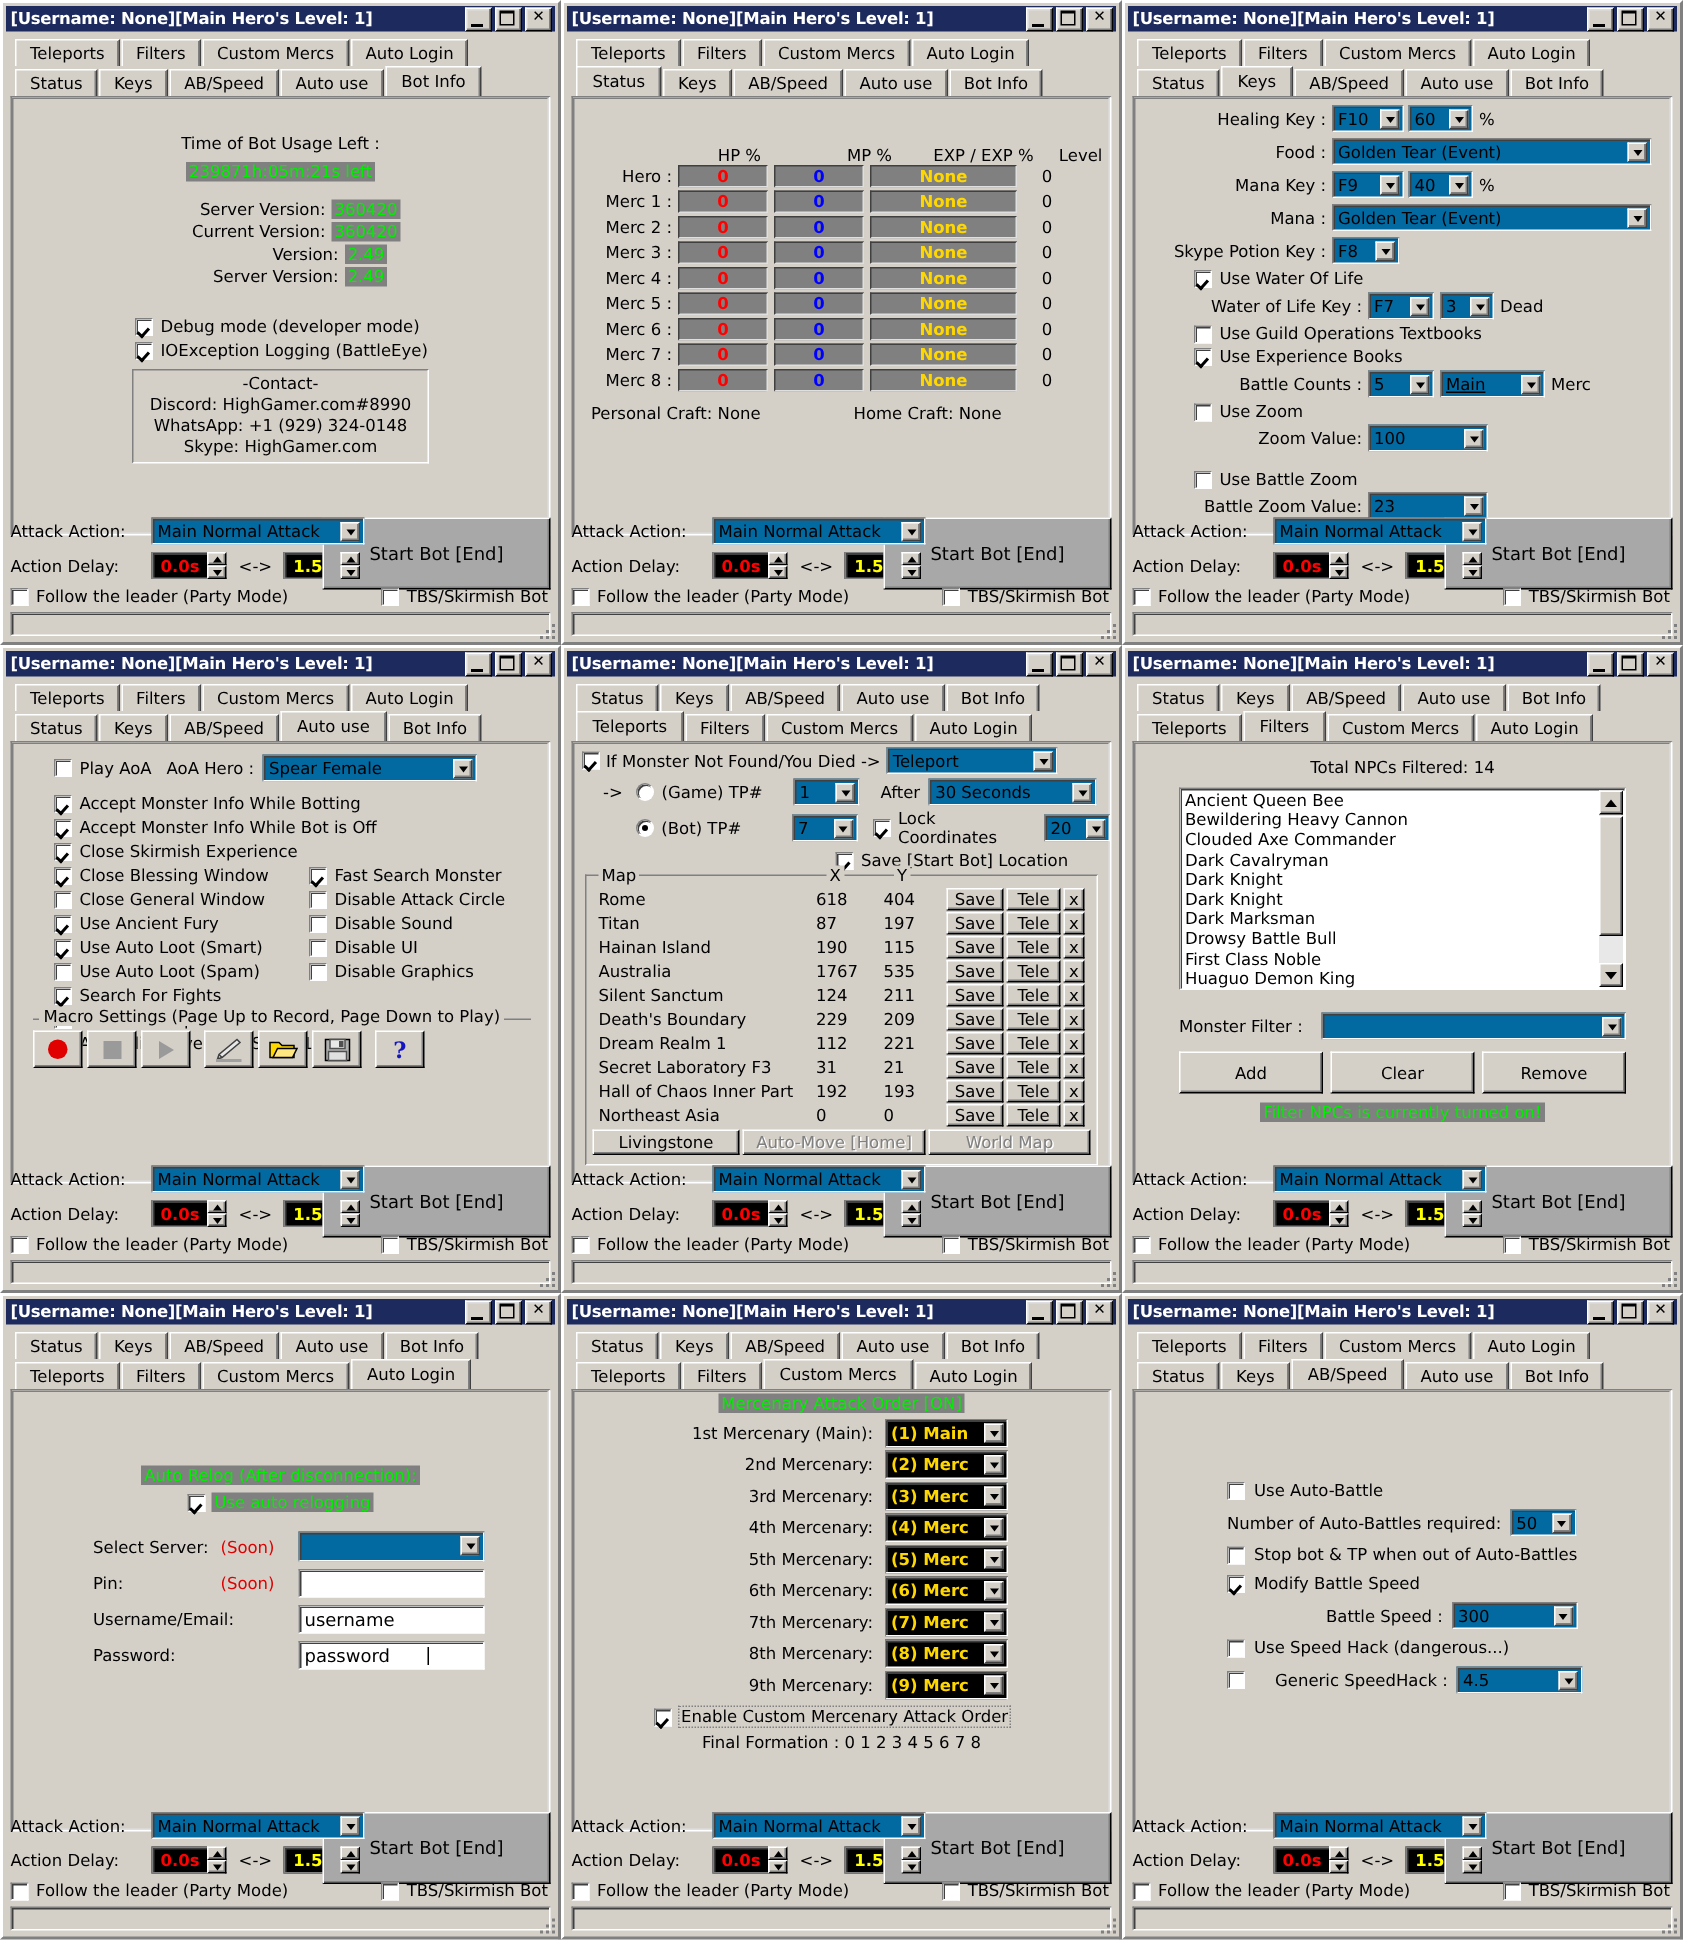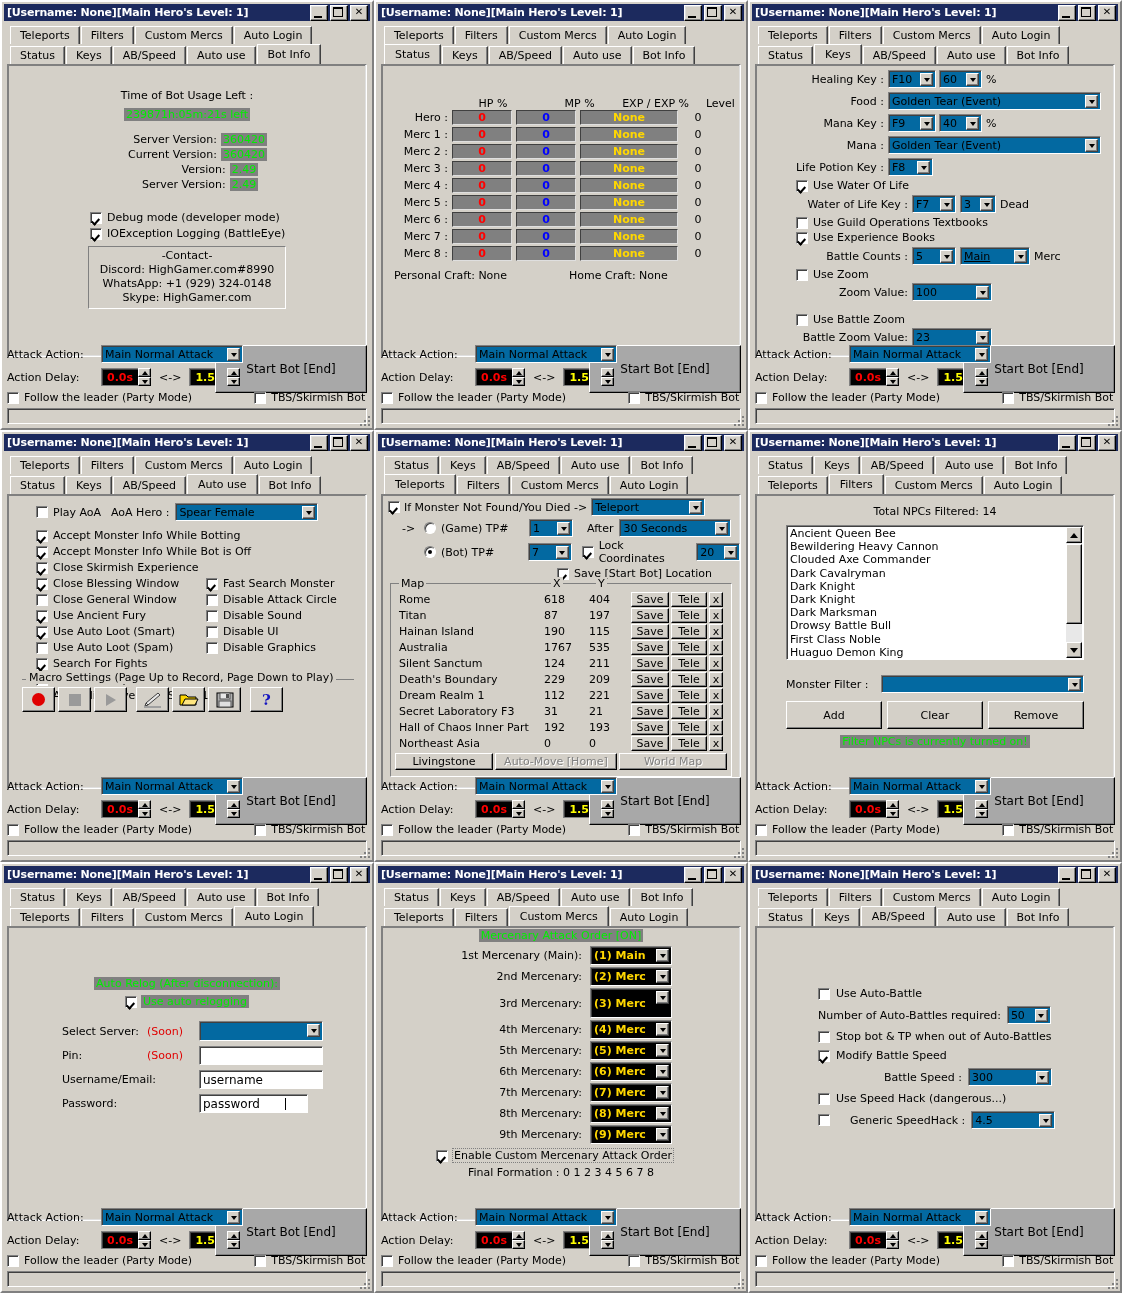--- a/index.html
+++ b/index.html
@@ -413,21 +413,21 @@
 
         <div class="row" style="margin-bottom:4px;">
           <span style="width:128px;text-align:right;">Mana :</span>
           <div class="combo" style="width:213px;margin-left:4px;">
               <span>Golden Tear (Event)</span>
               <span class="arrow"></span>
             </div>
         </div>
 
         <div class="row" style="margin-bottom:3px;">
-          <span style="width:128px;text-align:right;">Life Potion Key :</span>
+          <span style="width:128px;text-align:right;">Skype Potion Key :</span>
           <div class="combo" style="width:45px;margin-left:4px;">
               <span>F8</span>
               <span class="arrow"></span>
             </div>
         </div>
 
         <div class="row" style="padding-left:40px;margin-bottom:3px;">
           <span class="cb on"></span>
           <span style="margin-left:5px;">Use Water Of Life</span>
         </div>
@@ -1110,21 +1110,21 @@
             <span style="width:85px;">Pin:</span>
             <span class="soon" style="width:52px;">(Soon)</span>
             <div class="txtfield" style="width:124px;"></div>
           </div>
           <div class="row" style="margin-bottom:5px;">
             <span style="width:137px;">Username/Email:</span>
             <div class="txtfield" style="width:124px;">username</div>
           </div>
           <div class="row">
             <span style="width:137px;">Password:</span>
-            <div class="txtfield" style="width:109px;gap:24px;">
+            <div class="txtfield" style="width:124px;gap:24px;">
                 <span>password</span>
                 <span class="caret"></span>
               </div>
           </div>
         </div>
 
       </div>
     </div>
     <div class="bottom">
       <div class="startbtn">Start Bot [End]</div>
@@ -1210,21 +1210,21 @@
             </div>
             <div class="row" style="margin-bottom: 2px;">
               <span style="width:200px;text-align:right;">2nd Mercenary:</span>
               <div class="combo dark" style="width:82px;height:19px;margin-left:8px;">
                 <span>(2) Merc</span>
                 <span class="arrow"></span>
               </div>
             </div>
             <div class="row" style="margin-bottom: 2px;">
               <span style="width:200px;text-align:right;">3rd Mercenary:</span>
-              <div class="combo dark" style="width:82px;height:30px;margin-left:8px;">
+              <div class="combo dark" style="width:82px;height:19px;margin-left:8px;">
                 <span>(3) Merc</span>
                 <span class="arrow"></span>
               </div>
             </div>
             <div class="row" style="margin-bottom: 2px;">
               <span style="width:200px;text-align:right;">4th Mercenary:</span>
               <div class="combo dark" style="width:82px;height:19px;margin-left:8px;">
                 <span>(4) Merc</span>
                 <span class="arrow"></span>
               </div>

